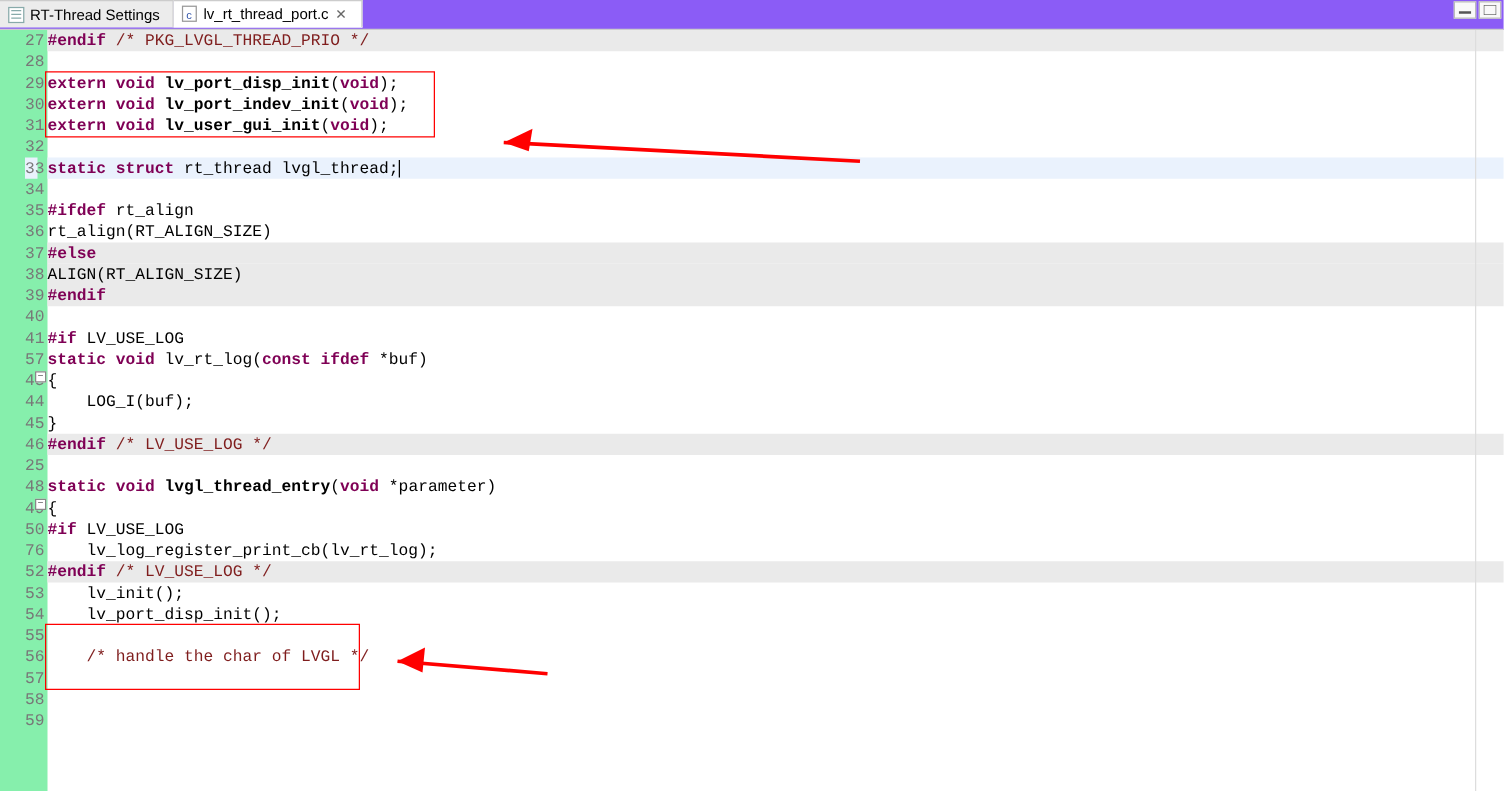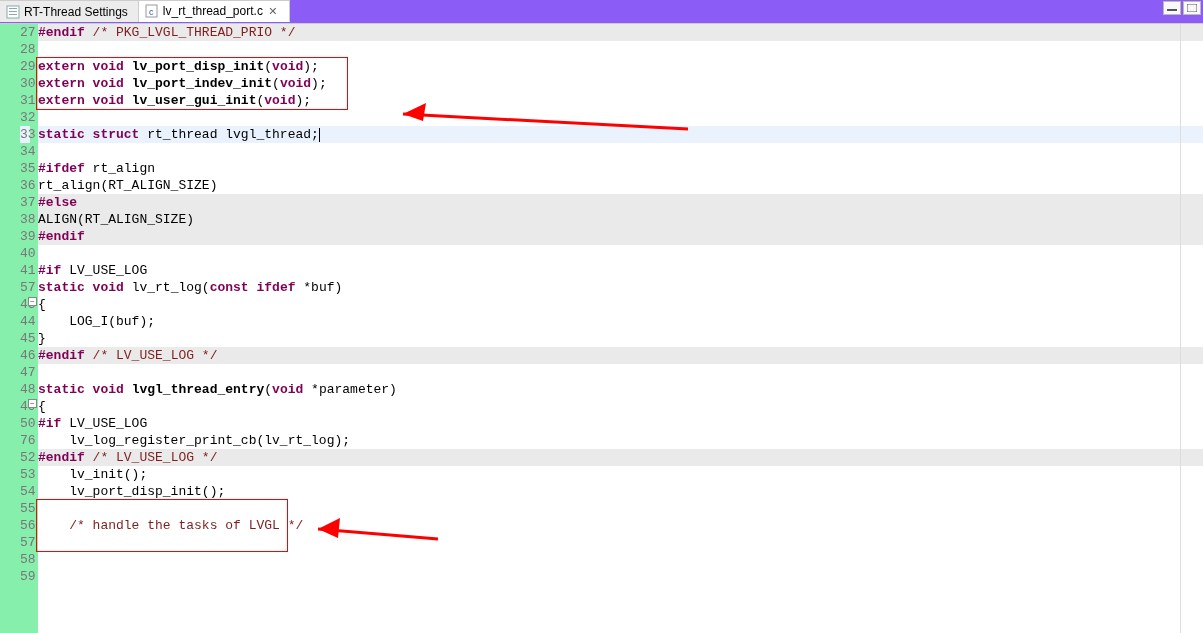--- a/index.html
+++ b/index.html
@@ -189,21 +189,21 @@
     <div class="line ln">37</div>
     <div class="line ln">38</div>
     <div class="line ln">39</div>
     <div class="line ln">40</div>
     <div class="line ln">41</div>
     <div class="line ln">57</div>
     <div class="line ln">43</div>
     <div class="line ln">44</div>
     <div class="line ln">45</div>
     <div class="line ln">46</div>
-    <div class="line ln">47</div>
+    <div class="line ln">25</div>
     <div class="line ln">48</div>
     <div class="line ln">49</div>
     <div class="line ln">50</div>
     <div class="line ln">76</div>
     <div class="line ln">52</div>
     <div class="line ln">53</div>
     <div class="line ln">54</div>
     <div class="line ln">55</div>
     <div class="line ln">56</div>
     <div class="line ln">57</div>
@@ -238,21 +238,21 @@
     <div class="line greybg"><span class="kw">#endif</span><span class="cm"> /* LV_USE_LOG */</span></div>
     <div class="line"></div>
     <div class="line"><span class="kw">static</span><span class="kw"> void</span><span class="fn"> lvgl_thread_entry</span><span>(</span><span class="kw">void</span><span> *parameter)</span></div>
     <div class="line"><span>{</span></div>
     <div class="line"><span class="kw">#if</span><span> LV_USE_LOG</span></div>
     <div class="line"><span>    lv_log_register_print_cb(lv_rt_log);</span></div>
     <div class="line greybg"><span class="kw">#endif</span><span class="cm"> /* LV_USE_LOG */</span></div>
     <div class="line"><span>    lv_init();</span></div>
     <div class="line"><span>    lv_port_disp_init();</span></div>
     <div class="line"></div>
-    <div class="line"><span class="cm">    /* handle the tasks of LVGL */</span></div>
+    <div class="line"><span class="cm">    /* handle the char of LVGL */</span></div>
 
     <div class="redbox" style="left:-2px; top:33px; width:312px; height:53px;"></div>
     <div class="redbox" style="left:-2px; top:475px; width:252px; height:53px;"></div>
 
     <svg class="arrow-svg" style="left:310px; top:55px;" width="350" height="60">
       <defs>
           <marker id="ah1" markerWidth="12" markerHeight="10" refX="2" refY="5" orient="auto">
             <polygon points="0,0 12,5 0,10" fill="#ff0000"></polygon>
           </marker>
         </defs>

